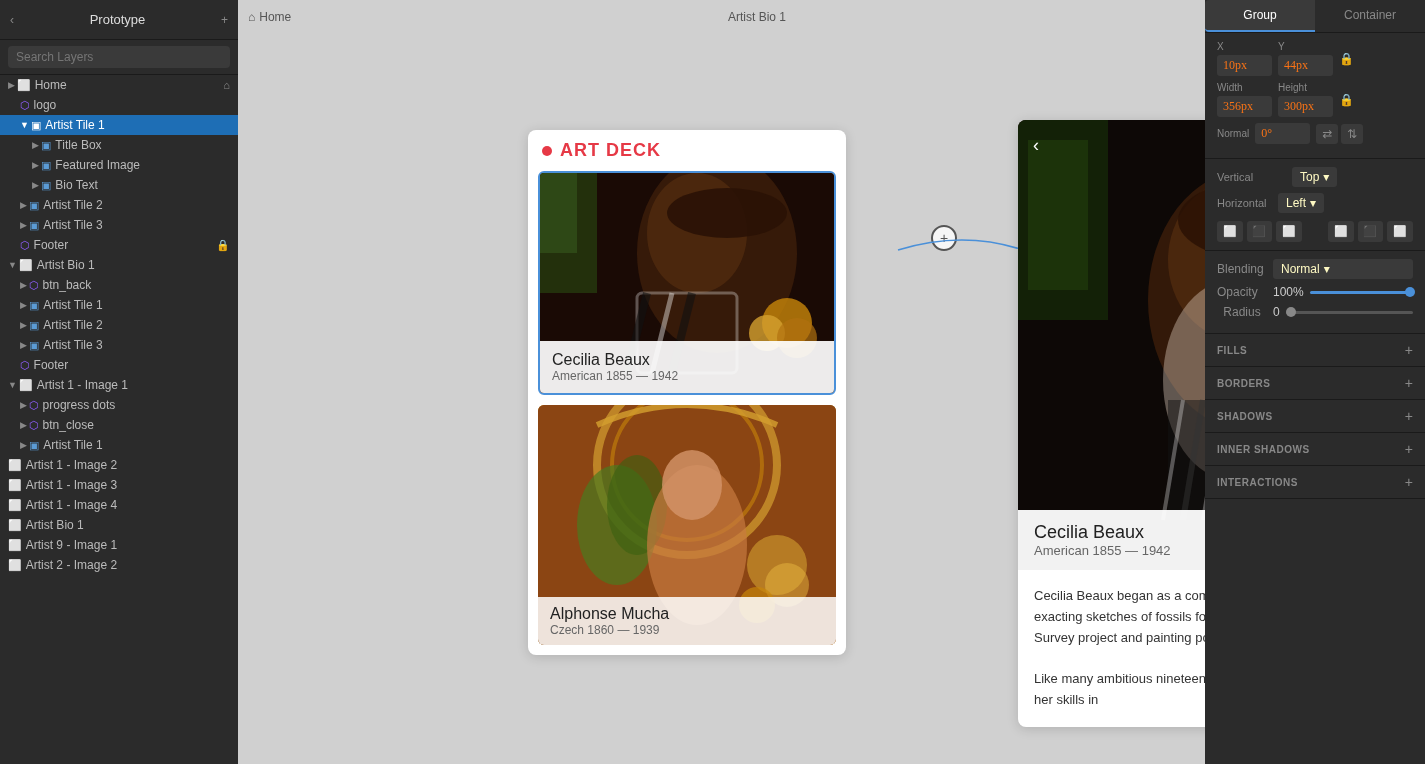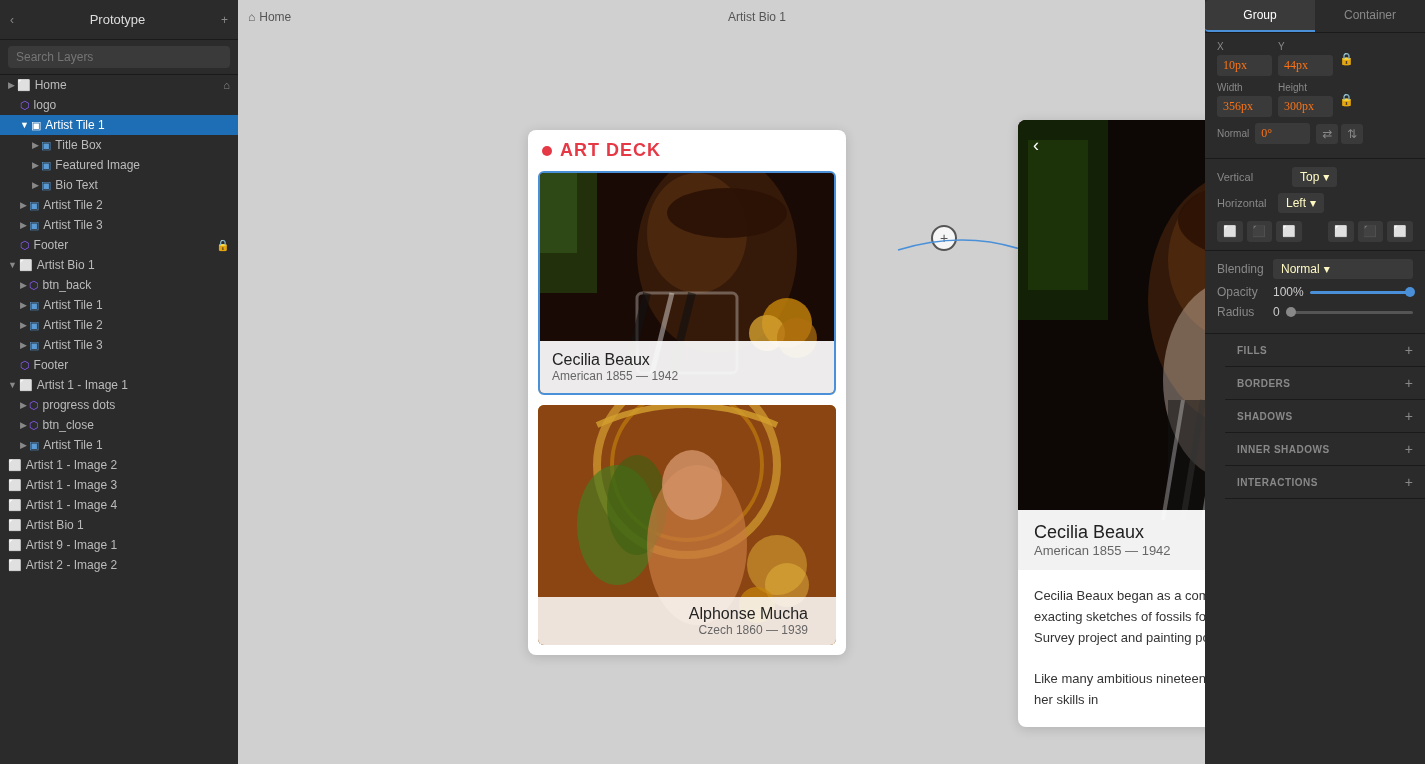--- a/index.html
+++ b/index.html
@@ -75,25 +75,25 @@
 
     .align-section { padding: 8px 12px; border-bottom: 1px solid #1a1a1a; }
     .align-btn { background: #3a3a3a; border: none; border-radius: 3px; padding: 4px 6px; color: #888; cursor: pointer; font-size: 11px; }
     .dropdown-val { background: #3a3a3a; border-radius: 3px; padding: 3px 8px; color: #fef9c3; font-size: 12px; cursor: pointer; display: flex; align-items: center; gap: 4px; }
 
     .blending-row { display: flex; align-items: center; gap: 6px; margin-bottom: 6px; }
     .opacity-row { display: flex; align-items: center; gap: 6px; margin-bottom: 6px; }
     .opacity-slider { flex: 1; height: 3px; background: linear-gradient(to right, #4a90d9, #4a90d9 100%); border-radius: 2px; position: relative; }
     .opacity-thumb { position: absolute; right: -2px; top: -4px; width: 10px; height: 10px; background: #4a90d9; border-radius: 50%; }
 
-    .radius-row { display: flex; align-items: center; gap: 6px; }
+    .radius-row { display: flex; align-items: center; gap: 6px; text-align: center; }
     .radius-slider { flex: 1; height: 3px; background: #555; border-radius: 2px; position: relative; }
     .radius-thumb { position: absolute; left: 0; top: -4px; width: 10px; height: 10px; background: #888; border-radius: 50%; }
 
-    .section-header { display: flex; align-items: center; justify-content: space-between; padding: 8px 12px; border-bottom: 1px solid #1a1a1a; margin-left: 20px; }
+    .section-header { display: flex; align-items: center; justify-content: space-between; padding: 8px 12px; border-bottom: 1px solid #1a1a1a; }
     .section-label { color: #888; font-size: 10px; font-weight: 600; letter-spacing: 0.5px; text-transform: uppercase; }
     .add-btn { color: #888; cursor: pointer; font-size: 14px; }
   </style>
 </head>
 <body>
 
 <div class="left-panel">
   <div class="left-top">
     <span style="color:#888;cursor:pointer;">‹</span>
     <span style="color:#ddd;font-size:13px;">Prototype</span>
@@ -287,21 +287,21 @@
           <ellipse cx="100" cy="120" rx="40" ry="60" fill="#4a7a20" opacity="0.7"></ellipse>
           <ellipse cx="120" cy="100" rx="30" ry="50" fill="#3a6010" opacity="0.6"></ellipse>
 
           <ellipse cx="180" cy="140" rx="50" ry="80" fill="#c87a40" opacity="0.7"></ellipse>
           <ellipse cx="175" cy="80" rx="30" ry="35" fill="#d4956a" opacity="0.8"></ellipse>
 
           <circle cx="260" cy="160" r="30" fill="#d4a030" opacity="0.6"></circle>
           <circle cx="270" cy="180" r="22" fill="#e8b840" opacity="0.5"></circle>
           <circle cx="240" cy="200" r="18" fill="#c8860a" opacity="0.7"></circle>
         </svg>
-        <div class="artist-img-overlay" style="position:absolute;bottom:0;left:0;right:0;background:rgba(255,255,255,0.85);padding:8px 28px;text-align:right;">
+        <div class="artist-img-overlay" style="position:absolute;bottom:0;left:0;right:0;background:rgba(255,255,255,0.85);padding:8px 12px;">
           <div class="artist-name-main">Alphonse Mucha</div>
           <div class="artist-info-main">Czech 1860 — 1939</div>
         </div>
       </div>
     </div>
   </div>
 
   <div class="plus-cursor">+</div>
 
   <svg style="position:absolute;top:150px;left:655px;pointer-events:none;" width="140" height="200">

